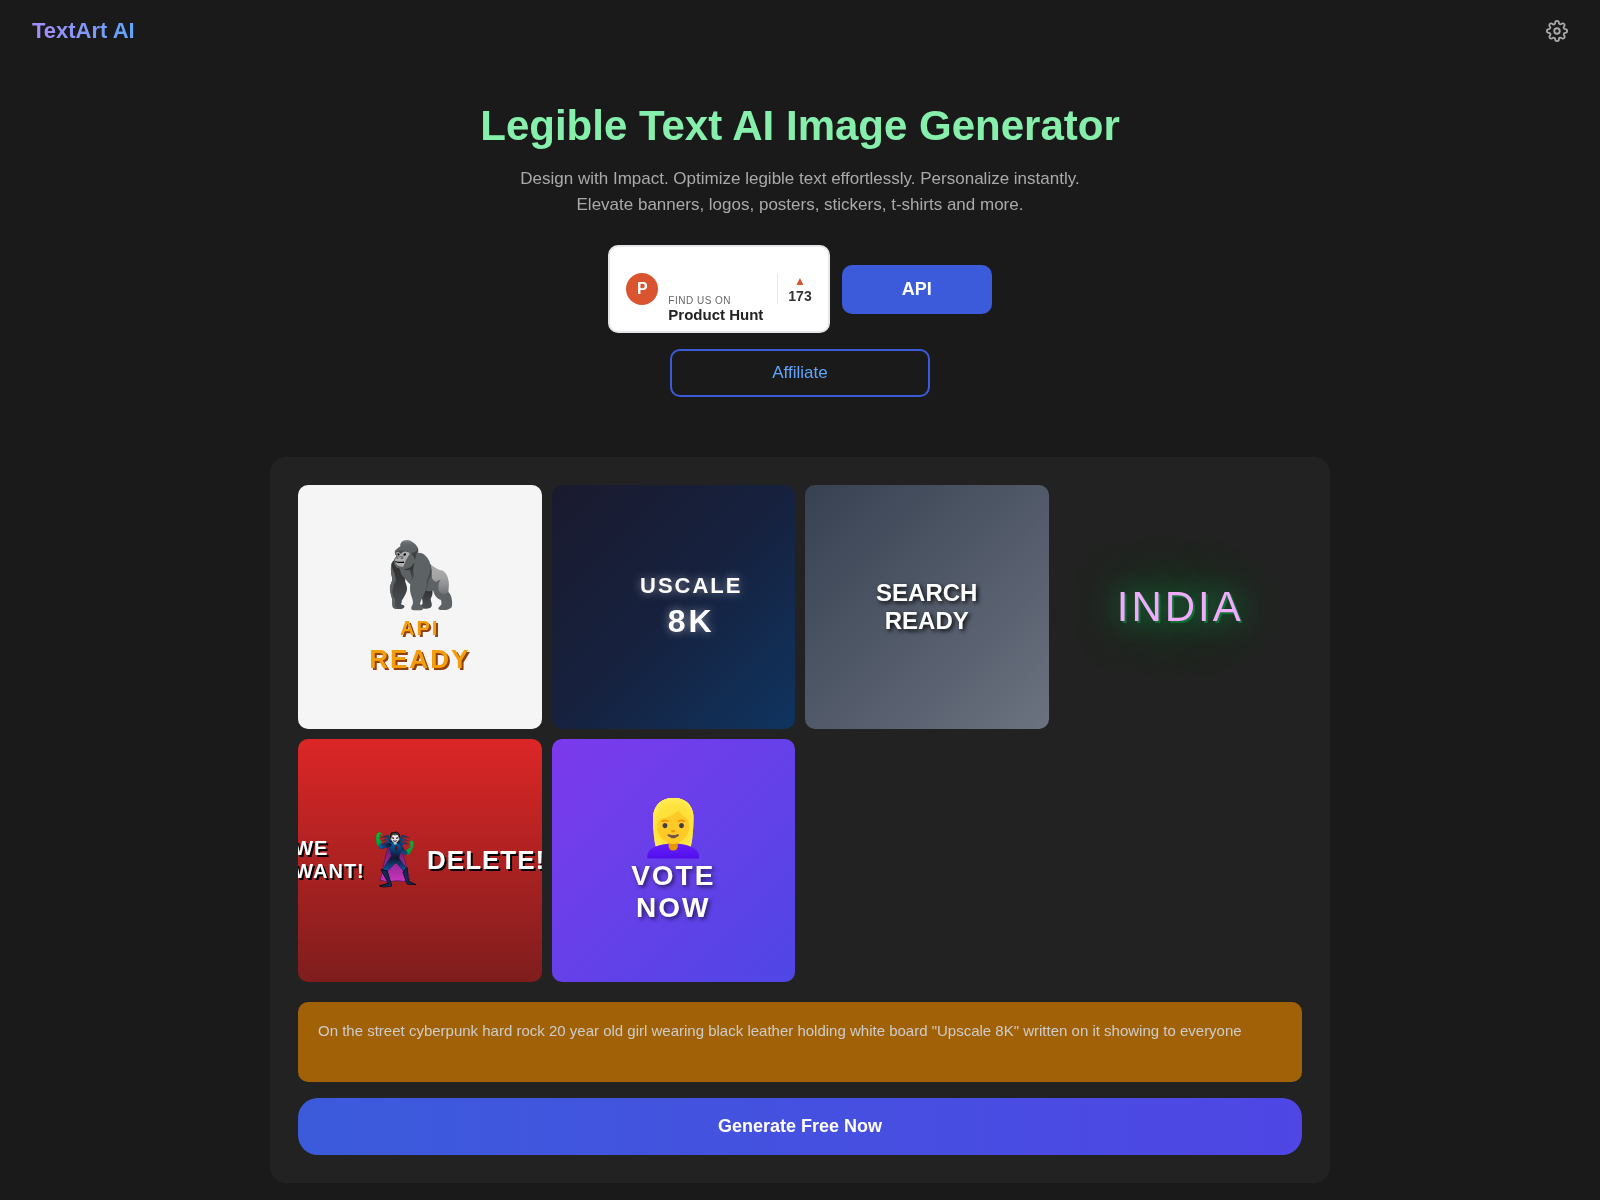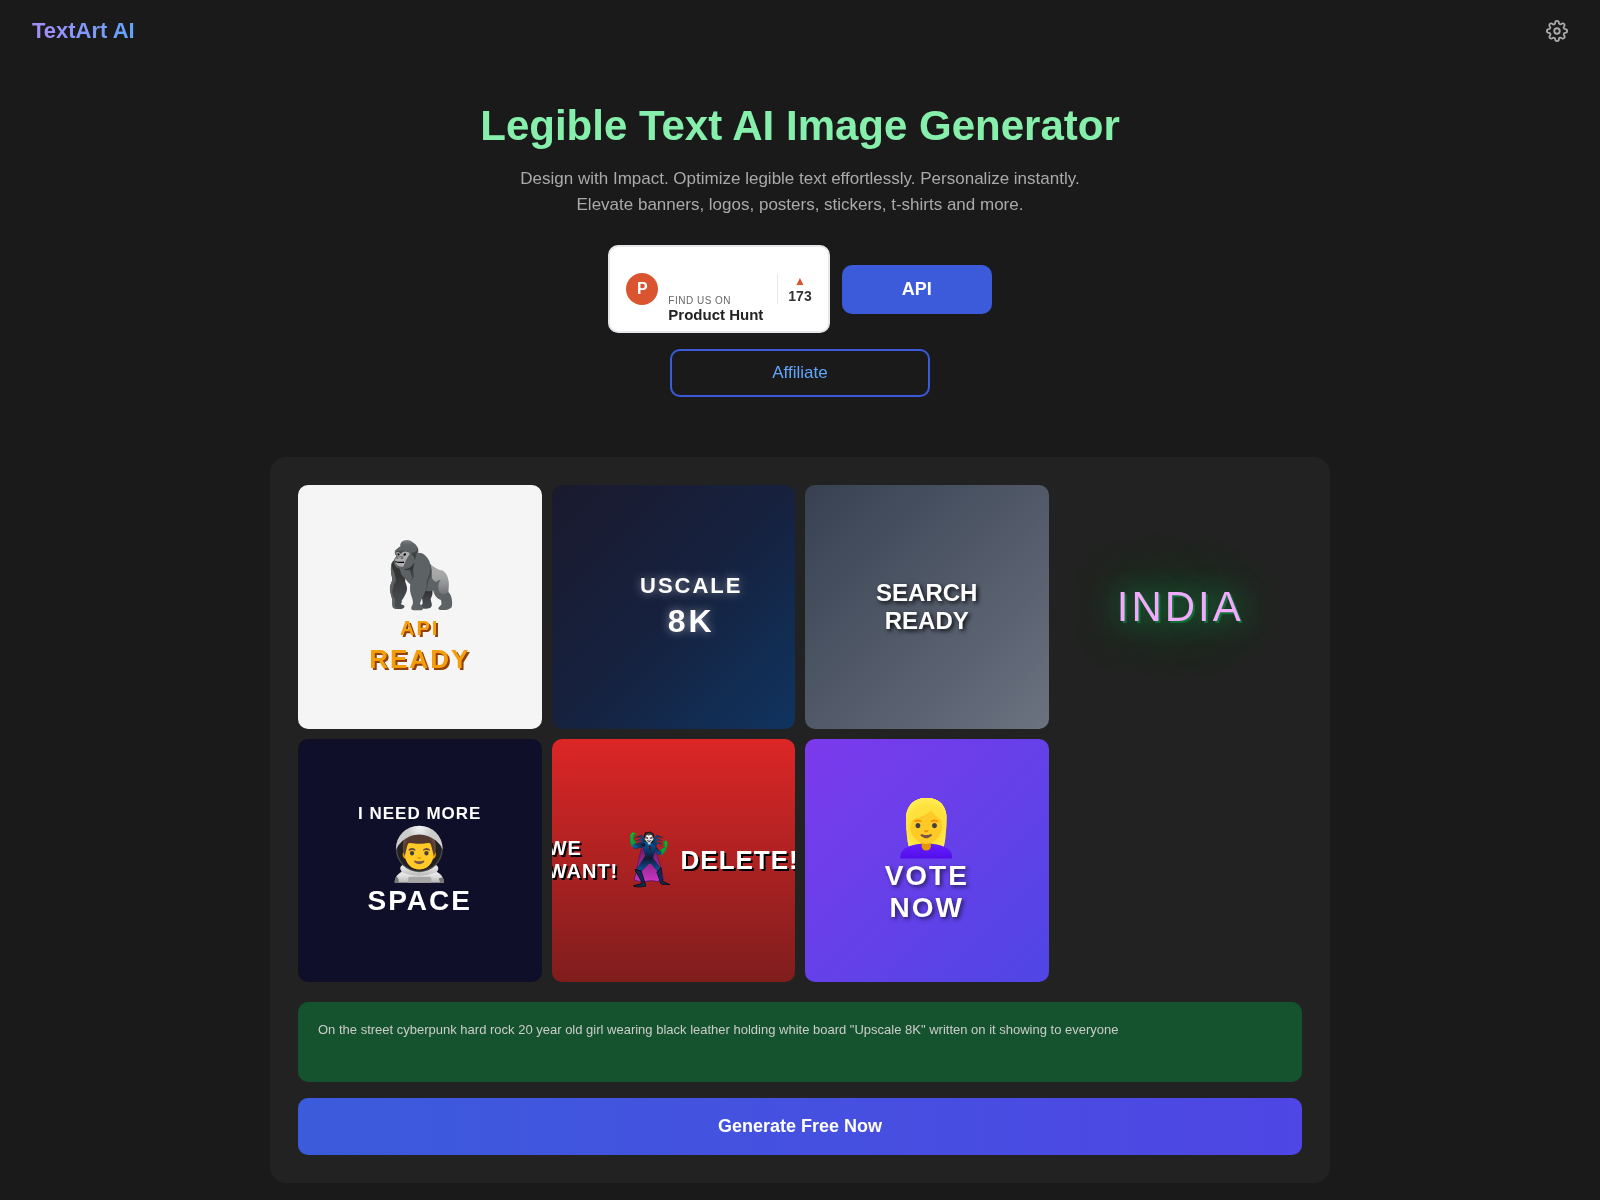--- a/index.html
+++ b/index.html
@@ -217,35 +217,35 @@
 
     
     .img8 { background: linear-gradient(135deg, #7c3aed, #4f46e5); }
     .img8-inner {
       width: 100%; height: 100%;
       display: flex; flex-direction: column;
       align-items: center; justify-content: center;
     }
 
     .prompt-box {
-      background: #14532d;
+      background: #a16207;
       border-radius: 10px;
       padding: 18px 20px;
       margin-bottom: 16px;
-      font-size: 13px;
+      font-size: 15px;
       color: #ccc;
       line-height: 1.5;
       min-height: 80px;
     }
     .generate-button {
       width: 100%;
       background: linear-gradient(90deg, #3b5bdb, #4f46e5);
       color: #fff;
       border: none;
-      border-radius: 10px;
+      border-radius: 20px;
       padding: 18px;
       font-size: 18px;
       font-weight: 600;
       cursor: pointer;
     }
   </style>
 </head>
 <body>
 
 <header>
@@ -301,27 +301,20 @@
         <div style="font-size:24px;font-weight:900;color:#fff;text-shadow:2px 2px 4px rgba(0,0,0,0.9);text-align:center;">SEARCH<br>READY</div>
       </div>
     </div>
 
     <div class="gallery-item img4">
       <div class="img4-inner">
         <div style="font-size:42px;font-weight:400;color:#f0abfc;text-shadow:0 0 30px #16a34a,0 0 60px #15803d,2px 2px 0 #166534;letter-spacing:3px;">INDIA</div>
       </div>
     </div>
 
-    <div class="gallery-item img5">
-      <div class="img5-inner">
-        <div style="font-size:17px;font-weight:900;color:#fff;text-align:center;letter-spacing:1px;">I NEED MORE</div>
-        <div style="font-size:52px;">👨‍🚀</div>
-        <div style="font-size:28px;font-weight:900;color:#fff;text-align:center;letter-spacing:2px;">SPACE</div>
-      </div>
-    </div>
 
 
     <div class="gallery-item img7">
       <div class="img7-inner">
         <div style="font-size:20px;font-weight:900;color:#fff;text-shadow:2px 2px 0 #000;letter-spacing:1px;">WE WANT!</div>
         <div style="font-size:50px;">🦹</div>
         <div style="font-size:26px;font-weight:900;color:#fff;text-shadow:2px 2px 0 #000;letter-spacing:1px;">DELETE!</div>
       </div>
     </div>
 

